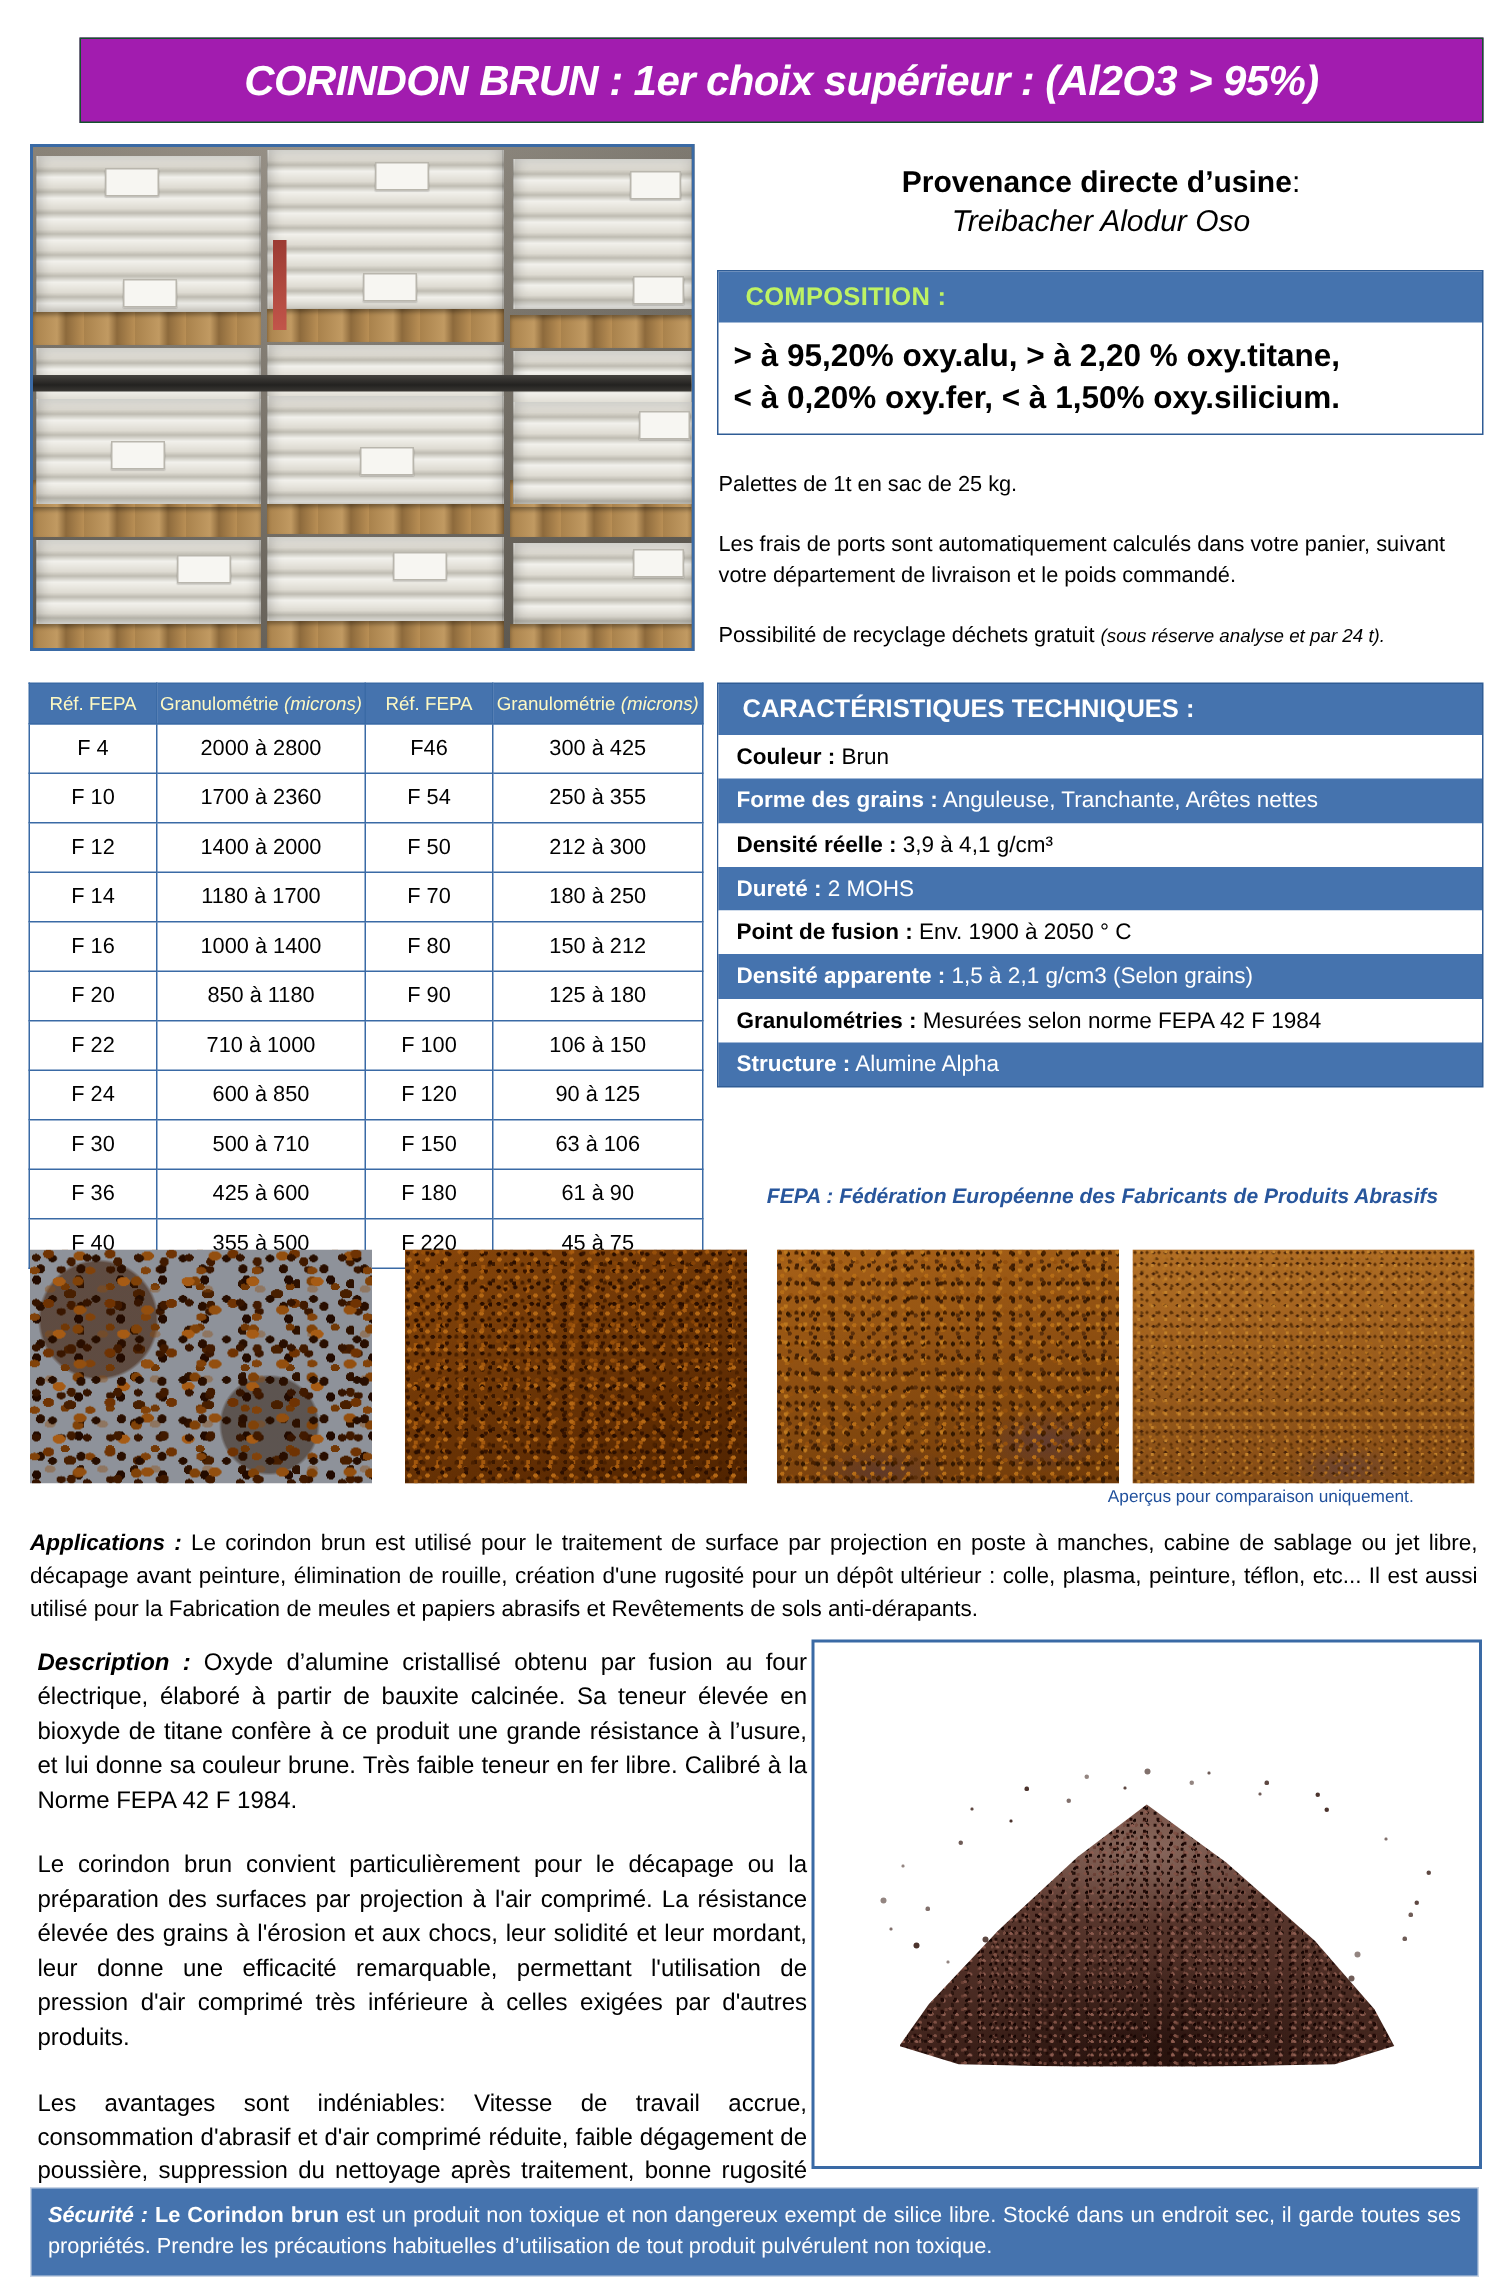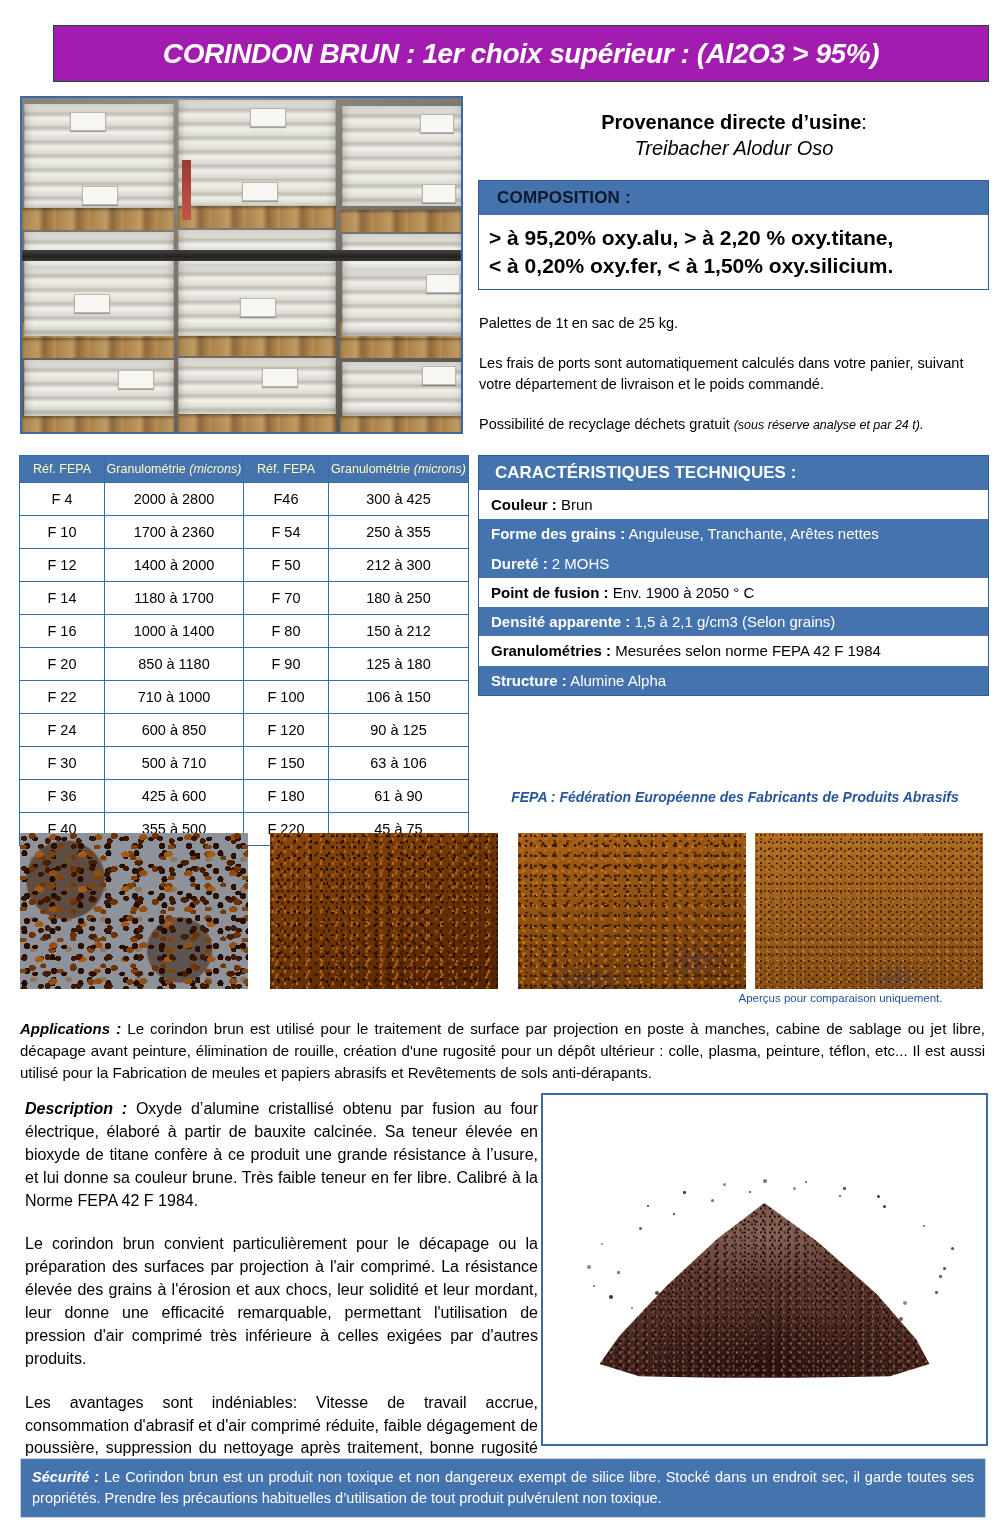--- a/index.html
+++ b/index.html
@@ -102,21 +102,21 @@
   .composition {
     position: absolute;
     left: 478px; top: 180px;
     width: 511px;
     border: 1px solid #2f5c95;
     box-sizing: border-box;
     background: #ffffff;
   }
   .composition .comp-head {
     background: #4573AE;
-    color: #0f172a;
+    color: #bef264;
     font-size: 17px;
     font-weight: bold;
     padding: 7px 0 7px 18px;
     letter-spacing: .2px;
   }
   .composition .comp-body {
     padding: 9px 0 10px 10px;
     font-size: 21px;
     font-weight: bold;
     line-height: 1.32;
@@ -380,21 +380,21 @@
     background: #4573AE;
     border: 1px solid #c8d4e4;
     box-sizing: border-box;
     color: #ffffff;
     font-size: 14.5px;
     line-height: 1.42;
     padding: 8px 11px 9px 11px;
     text-align: justify;
   }
   .security .kw { font-weight: bold; font-style: italic; }
-  .security .kw2 { font-weight: normal; margin-top: 25px; }
+  .security .kw2 { font-weight: bold; margin-top: 25px; }
 </style>
 </head>
 <body>
 
 <div class="page">
 
   <div class="title-banner">
     <span class="title-text">CORINDON BRUN : 1er choix supérieur : (Al2O3 &gt; 95%)</span>
   </div>
 
@@ -551,20 +551,21 @@
           <td>45 à 75</td>
         </tr>
       </tbody>
   </table>
 
   <div class="tech">
     <div class="tech-head">CARACTÉRISTIQUES TECHNIQUES :</div>
     <div id="tech-rows">
         <div class="trow white"><b>Couleur :</b><span> Brun</span></div>
         <div class="trow blue"><b>Forme des grains :</b><span> Anguleuse, Tranchante, Arêtes nettes</span></div>
+        <div class="trow white"><b>Densité réelle :</b><span> 3,9 à 4,1 g/cm³</span></div>
         <div class="trow blue"><b>Dureté :</b><span> 2 MOHS</span></div>
         <div class="trow white"><b>Point de fusion :</b><span> Env. 1900 à 2050 ° C</span></div>
         <div class="trow blue"><b>Densité apparente :</b><span> 1,5 à 2,1 g/cm3 (Selon grains)</span></div>
         <div class="trow white"><b>Granulométries :</b><span> Mesurées selon norme FEPA 42 F 1984</span></div>
         <div class="trow blue"><b>Structure :</b><span> Alumine Alpha</span></div>
       </div>
   </div>
 
   <div class="fepa-note">FEPA : Fédération Européenne des Fabricants de Produits Abrasifs</div>
 

